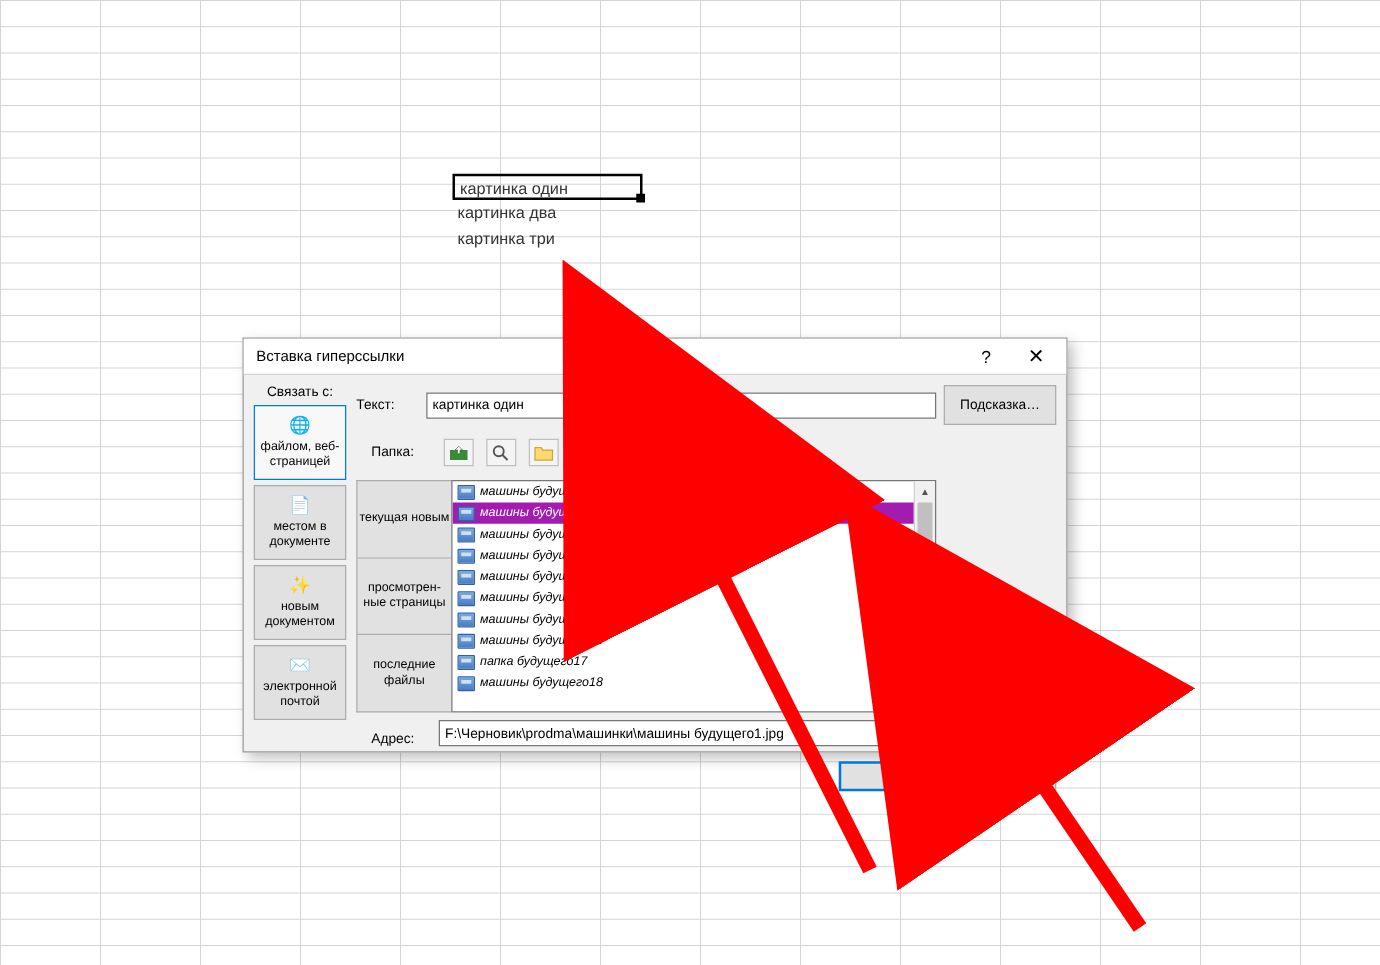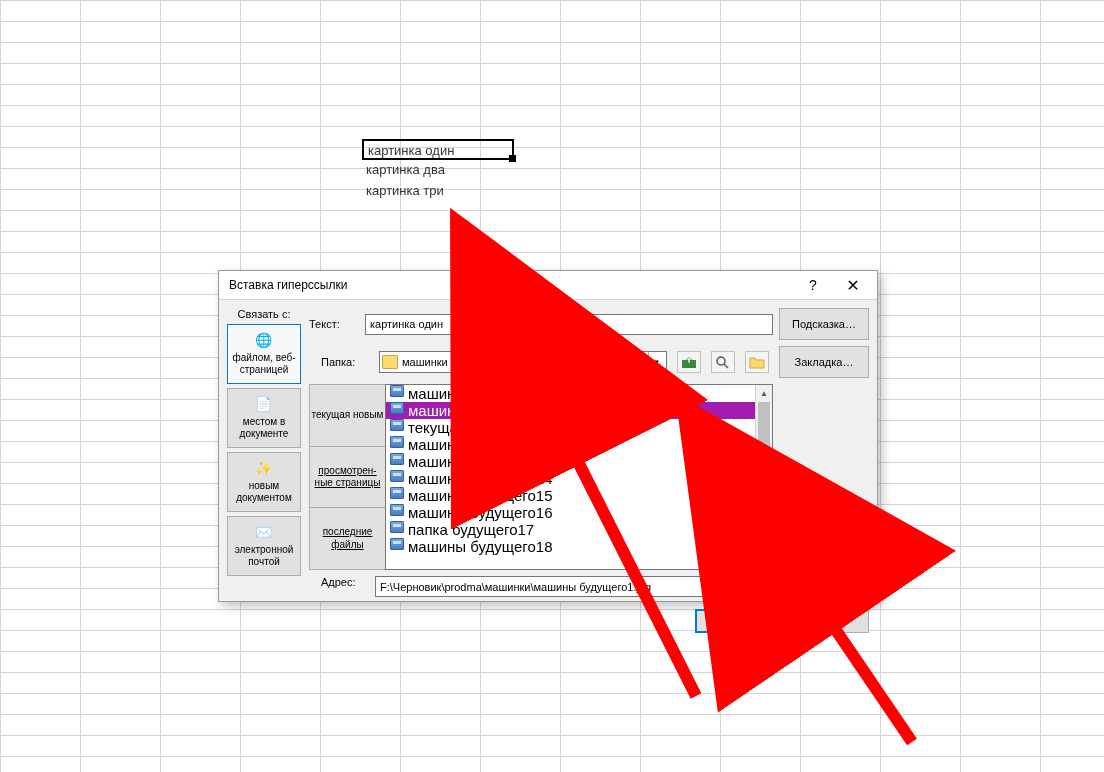--- a/index.html
+++ b/index.html
@@ -14,21 +14,21 @@
     linear-gradient(to bottom, #d4d4d4 1px, transparent 1px);
   background-size: 80px 21px;
 }
 .cells { position: absolute; top: 140px; left: 362px; }
 .cell { width: 152px; height: 21px; padding: 0 4px; font-size: 13px; line-height: 20px; color: #333; }
 .cell.selected { border: 2px solid #000; margin-top: -1px; position: relative; }
 .cell.selected::after { content: ''; position: absolute; right: -4px; bottom: -4px; width: 7px; height: 7px; background: #000; }
 
 
 .dialog {
-  position: absolute; left: 218px; top: 270px; width: 660px; height: 332px;
+  position: absolute; left: 194px; top: 270px; width: 660px; height: 332px;
   background: #f0f0f0; border: 1px solid #9a9a9a;
   box-shadow: 4px 4px 10px rgba(0,0,0,.25);
   display: flex; flex-direction: column;
 }
 .titlebar { height: 30px; display: flex; align-items: center; padding: 0 4px 0 10px; font-size: 12px; background: #fff; border-bottom: 1px solid #d4d4d4;}
 .titlebar .title { flex: 1; }
 .titlebar .ctl { width: 40px; height: 28px; display: flex; align-items: center; justify-content: center; font-size: 14px; }
 .titlebar .ctl.close { font-size: 16px; }
 
 .body { flex: 1; display: flex; padding: 8px; gap: 8px; }
@@ -60,33 +60,33 @@
   display: flex; align-items: center; padding: 0 2px; font-size: 11px;
 }
 .folder-combo .folder-icon { width: 16px; height: 14px; background: #ffd96b; border: 1px solid #c8a642; margin-right: 4px; border-radius: 1px;}
 .folder-combo .dd { width: 16px; text-align: center; border-left: 1px solid #adadad; height: 100%; line-height: 20px; font-size: 9px;}
 .tool-ico { width: 24px; height: 22px; border: 1px solid #c0c0c0; background: #f4f4f4; display:flex;align-items:center;justify-content:center;font-size:13px;}
 .tool-ico svg { width: 16px; height: 14px; }
 
 .browse { display: flex; gap: 0; height: 186px; }
 .tabs { width: 76px; display: flex; flex-direction: column; }
 .tab { flex: 1; border: 1px solid #adadad; background: #e1e1e1; display: flex; align-items:center; justify-content:center; text-align:center; font-size: 10px; line-height:1.25; border-right:none; }
-.tab:not(:first-child){border-top:none;text-decoration:underline;}
+.tab:not(:first-child){border-top:none;}
 .filelist { flex: 1; border: 1px solid #767676; background: #fff; overflow: hidden; position: relative; }
 .files { }
-.file { display: flex; height: 17px; padding: 0 4px; font-size: 15px; gap: 4px; }
+.file { display: flex; align-items: center; height: 17px; padding: 0 4px; font-size: 10px; gap: 4px; font-style: italic; }
 .file .fico { width: 14px; height: 12px; background: linear-gradient(#7aa9de,#4a7bc4); border: 1px solid #2d62ab; border-radius: 1px; position:relative;}
 .file .fico::after{content:'';position:absolute;left:2px;top:2px;right:2px;height:3px;background:#cde1f5;}
 .file.sel { background: #a21caf; color: #fff; }
 .scrollbar { position: absolute; right: 0; top: 0; bottom: 0; width: 17px; background: #f0f0f0; border-left: 1px solid #d0d0d0; display:flex;flex-direction:column;}
 .sbtn{height:17px;display:flex;align-items:center;justify-content:center;font-size:8px;color:#555;}
 .strack{flex:1;position:relative;}
 .sthumb{position:absolute;top:0;left:2px;right:2px;height:50px;background:#c0c0c0;border-radius:1px;}
 
-.addrrow { display: flex; align-items: flex-start; gap: 6px; }
+.addrrow { display: flex; align-items: flex-end; gap: 6px; }
 .addrrow .lbl2 { width: 60px; font-size: 11px; padding-left: 12px;}
 .addr-combo { flex: 1; height: 21px; border: 1px solid #767676; background: #fff; display: flex; align-items: center; font-size: 11px; }
 .addr-combo input { flex:1; border:none; padding:0 4px; font-size:11px; outline:none;}
 .addr-combo .dd { width: 17px; text-align: center; border-left: 1px solid #adadad; height:100%; line-height:19px; font-size:9px;}
 
 .footer { display: flex; justify-content: flex-end; gap: 6px; padding: 4px 8px 10px; }
 .btn { width: 84px; height: 24px; border: 1px solid #adadad; background: #e1e1e1; font-size: 11px; }
 .btn.primary { border: 2px solid #0078d7; }
 
 
@@ -133,25 +133,20 @@
 
     <div class="main">
       <div class="row">
         <span class="lbl">Текст:</span>
         <input type="text" value="картинка один" style="">
         <button class="side-btn">Подсказка…</button>
       </div>
 
       <div class="folderrow">
         <span class="folder-lbl">Папка:</span>
-        <div class="folder-combo">
-          <span class="folder-icon"></span>
-          <span style="flex:1">машинки</span>
-          <span class="dd">▾</span>
-        </div>
         <div class="tool-ico">
           <svg viewBox="0 0 16 14">
               <path fill="#3a8a3a" d="M1 5h14v8H1z"></path>
               <path fill="#fff" d="M8 2l-3 3h2v3h2V5h2z" stroke="#2d6b2d" stroke-width=".5"></path>
             </svg>
         </div>
         <div class="tool-ico">
           <svg viewBox="0 0 16 14">
               <circle cx="6" cy="6" r="4" fill="none" stroke="#555" stroke-width="1.5"></circle>
               <line x1="9" y1="9" x2="13" y2="13" stroke="#555" stroke-width="1.5"></line>
@@ -176,21 +171,21 @@
               <div class="file">
                 <span class="fico"></span>
                 <span>машины будущего</span>
               </div>
               <div class="file sel">
                 <span class="fico"></span>
                 <span>машины будущего1</span>
               </div>
               <div class="file">
                 <span class="fico"></span>
-                <span>текущая будущего10</span>
+                <span>машины будущего10</span>
               </div>
               <div class="file">
                 <span class="fico"></span>
                 <span>машины будущего11</span>
               </div>
               <div class="file">
                 <span class="fico"></span>
                 <span>машины будущего13</span>
               </div>
               <div class="file">

